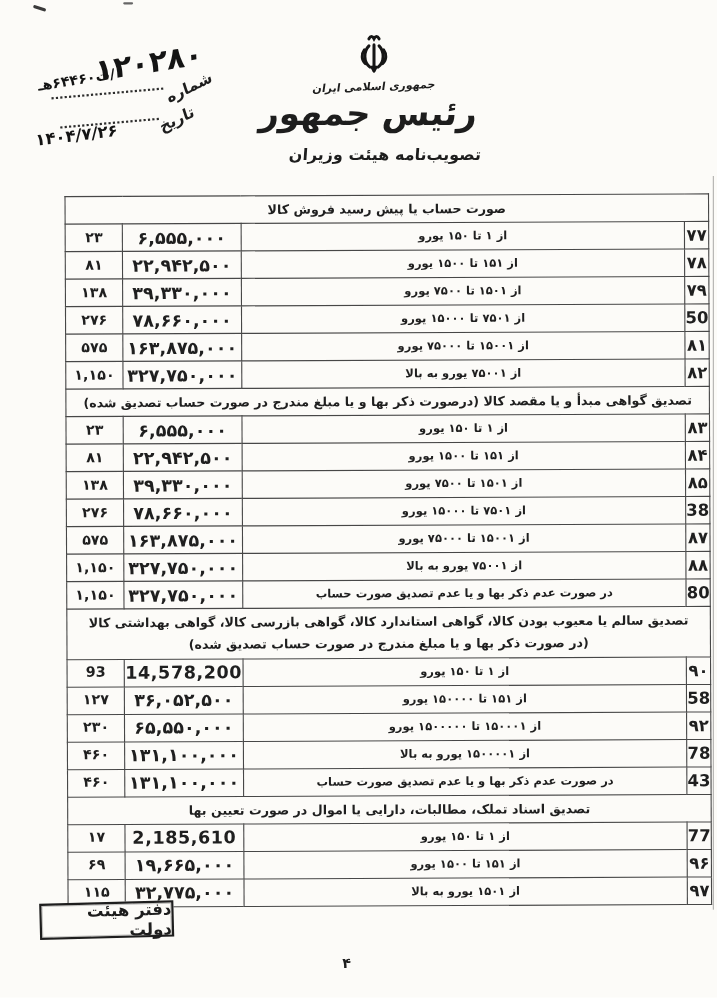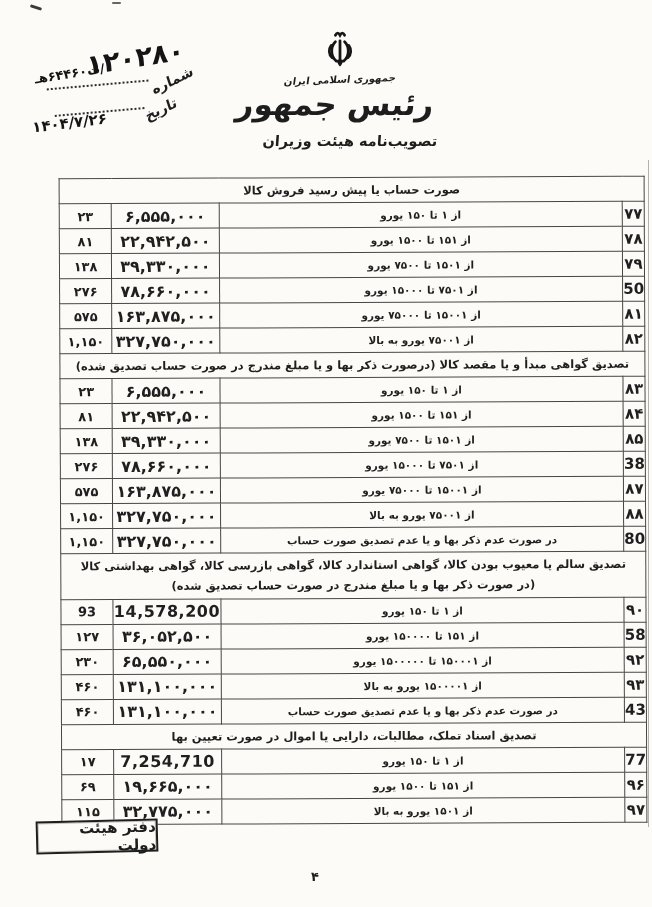--- a/index.html
+++ b/index.html
@@ -231,40 +231,40 @@
           <td class="c-amt">۳۶,۰۵۲,۵۰۰</td>
           <td class="c-fee">۱۲۷</td>
         </tr>
         <tr class="data-row">
           <td class="c-no">۹۲</td>
           <td class="c-desc">از ۱۵۰۰۰۱ تا ۱۵۰۰۰۰۰ یورو</td>
           <td class="c-amt">۶۵,۵۵۰,۰۰۰</td>
           <td class="c-fee">۲۳۰</td>
         </tr>
         <tr class="data-row">
-          <td class="c-no">۹۳</td>
+          <td class="c-no">78</td>
           <td class="c-desc">از ۱۵۰۰۰۰۱ یورو به بالا</td>
           <td class="c-amt">۱۳۱,۱۰۰,۰۰۰</td>
           <td class="c-fee">۴۶۰</td>
         </tr>
         <tr class="data-row">
           <td class="c-no">43</td>
           <td class="c-desc">در صورت عدم ذکر بها و یا عدم تصدیق صورت حساب</td>
           <td class="c-amt">۱۳۱,۱۰۰,۰۰۰</td>
           <td class="c-fee">۴۶۰</td>
         </tr>
         <tr class="section-header">
           <td colspan="4">
             <div>تصدیق اسناد تملک، مطالبات، دارایی یا اموال در صورت تعیین بها</div>
           </td>
         </tr>
         <tr class="data-row">
           <td class="c-no">77</td>
           <td class="c-desc">از ۱ تا ۱۵۰ یورو</td>
-          <td class="c-amt">7,254,710</td>
+          <td class="c-amt">2,185,610</td>
           <td class="c-fee">۱۷</td>
         </tr>
         <tr class="data-row">
           <td class="c-no">۹۶</td>
           <td class="c-desc">از ۱۵۱ تا ۱۵۰۰ یورو</td>
           <td class="c-amt">۱۹,۶۶۵,۰۰۰</td>
           <td class="c-fee">۶۹</td>
         </tr>
         <tr class="data-row">
           <td class="c-no">۹۷</td>

